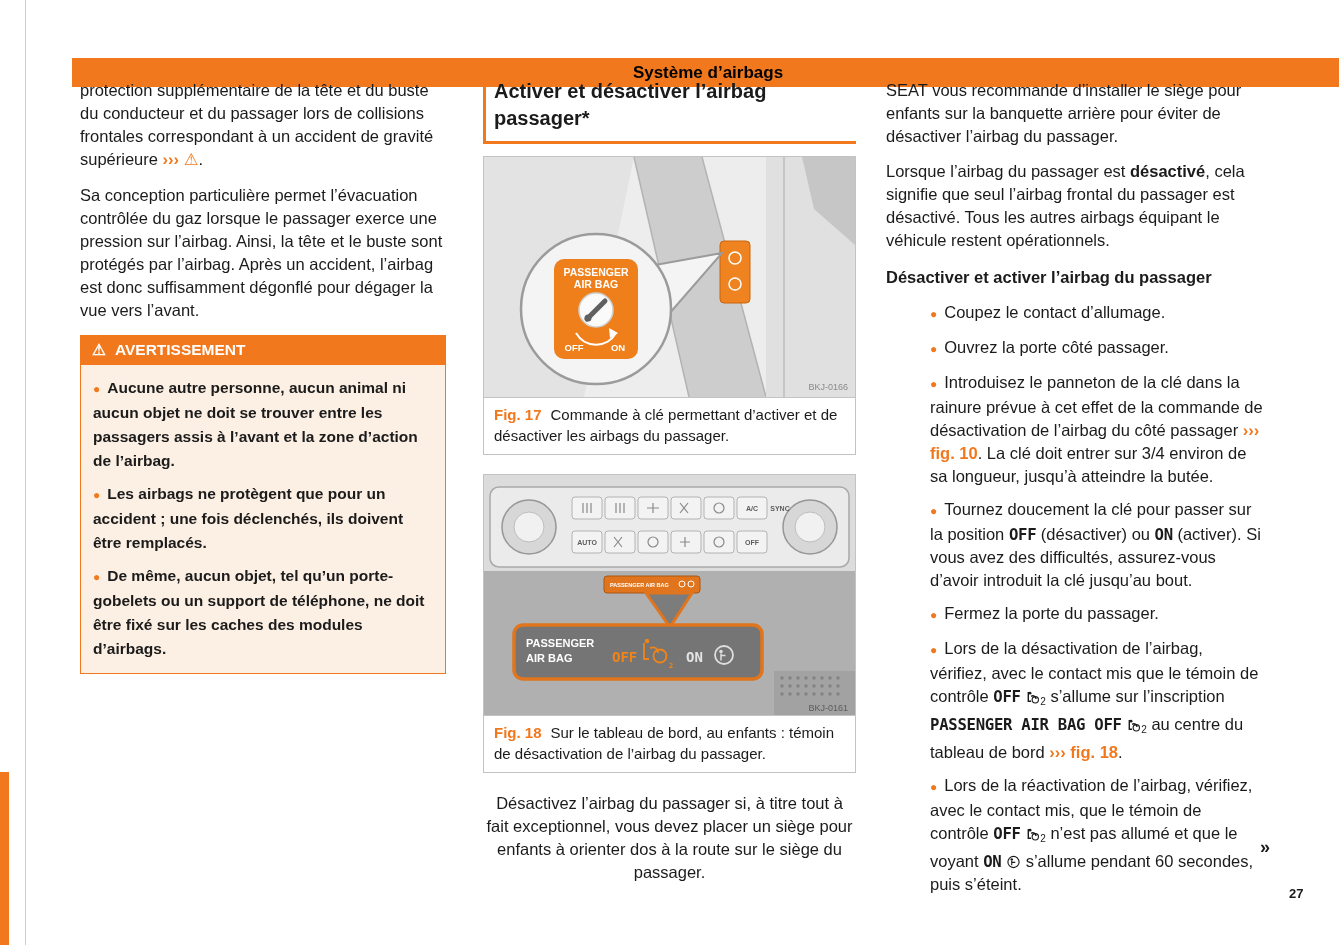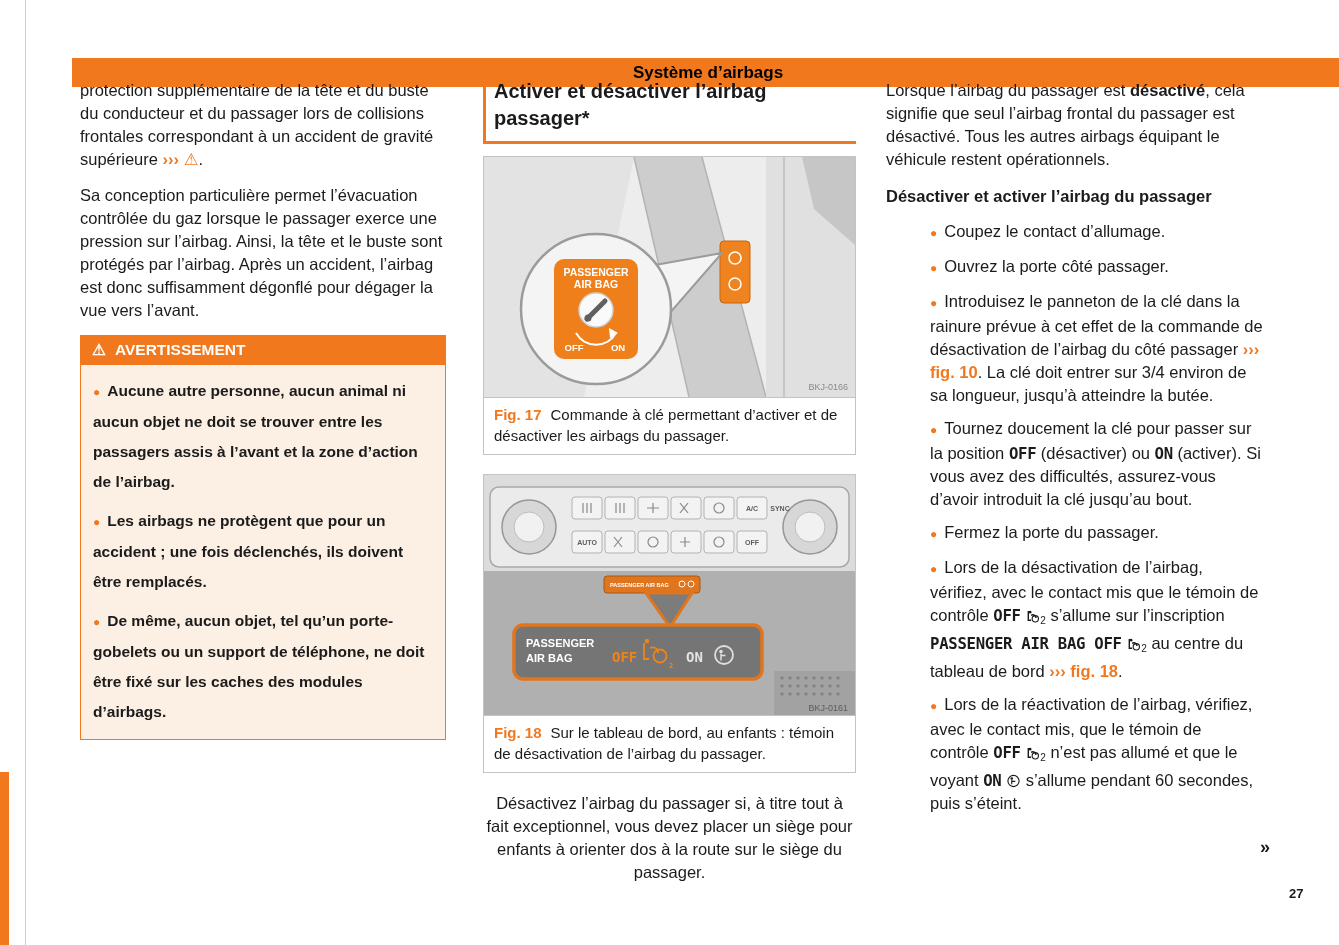--- a/index.html
+++ b/index.html
@@ -36,21 +36,21 @@
   .b-item{margin:0 0 10px 0;}
   .ind{width:15px;height:14px;vertical-align:-2px;}
   
   .warning-box{margin-top:10px;}
   .warning-head{
     background:var(--accent);color:#fff;font-weight:bold;font-size:15.5px;
     padding:5px 12px;display:flex;align-items:center;gap:9px;line-height:20px;
   }
   .warning-body{
     border:1px solid var(--accent);border-top:none;background:var(--warn-bg);
-    padding:11px 12px 3px 12px;font-weight:bold;font-size:15.5px;line-height:30px;
+    padding:11px 12px 3px 12px;font-weight:bold;font-size:15.5px;line-height:24px;
   }
   .warning-body p{margin:0 0 9px 0;}
   
   .mid-heading{
     font-size:20px;line-height:27px;font-weight:bold;margin:0 0 12px 0;
     border-left:3px solid var(--accent);border-bottom:3px solid var(--accent);
     padding:0 0 9px 8px;
   }
   .figure{border:1px solid #c3c3c3;margin:0 0 19px 0;background:#fff;}
   .fig-img{display:block;width:371px;height:240px;}
@@ -237,20 +237,21 @@
     </svg>
     <div class="fig-caption">
       <span class="fig-label">Fig. 18</span><span>Sur le tableau de bord, au enfants : témoin de désactivation de l’airbag du passager.</span>
     </div>
   </div>
 
   <p class="mid-para">Désactivez l’airbag du passager si, à titre tout à fait exceptionnel, vous devez placer un siège pour enfants à orienter dos à la route sur le siège du passager.</p>
 </div>
 
 <div class="col col-right">
+  <p>SEAT vous recommande d’installer le siège pour enfants sur la banquette arrière pour éviter de désactiver l’airbag du passager.</p>
   <p><span>Lorsque l’airbag du passager est </span><span class="b">désactivé</span><span>, cela signifie que seul l’airbag frontal du passager est désactivé. Tous les autres airbags équipant le véhicule restent opérationnels.</span></p>
 
   <p class="subheading">Désactiver et activer l’airbag du passager</p>
 
   <p class="b-item"><span class="bullet">●</span><span>Coupez le contact d’allumage.</span></p>
   <p class="b-item"><span class="bullet">●</span><span>Ouvrez la porte côté passager.</span></p>
   <p class="b-item"><span class="bullet">●</span><span>Introduisez le panneton de la clé dans la rainure prévue à cet effet de la commande de désactivation de l’airbag du côté passager </span><span class="ref">››› fig. 10</span><span>. La clé doit entrer sur 3/4 environ de sa longueur, jusqu’à atteindre la butée.</span></p>
   <p class="b-item"><span class="bullet">●</span><span>Tournez doucement la clé pour passer sur la position </span><span class="lcd">OFF</span><span> (désactiver) ou </span><span class="lcd">ON</span><span> (activer). Si vous avez des difficultés, assurez-vous d’avoir introduit la clé jusqu’au bout.</span></p>
   <p class="b-item"><span class="bullet">●</span><span>Fermez la porte du passager.</span></p>
 

